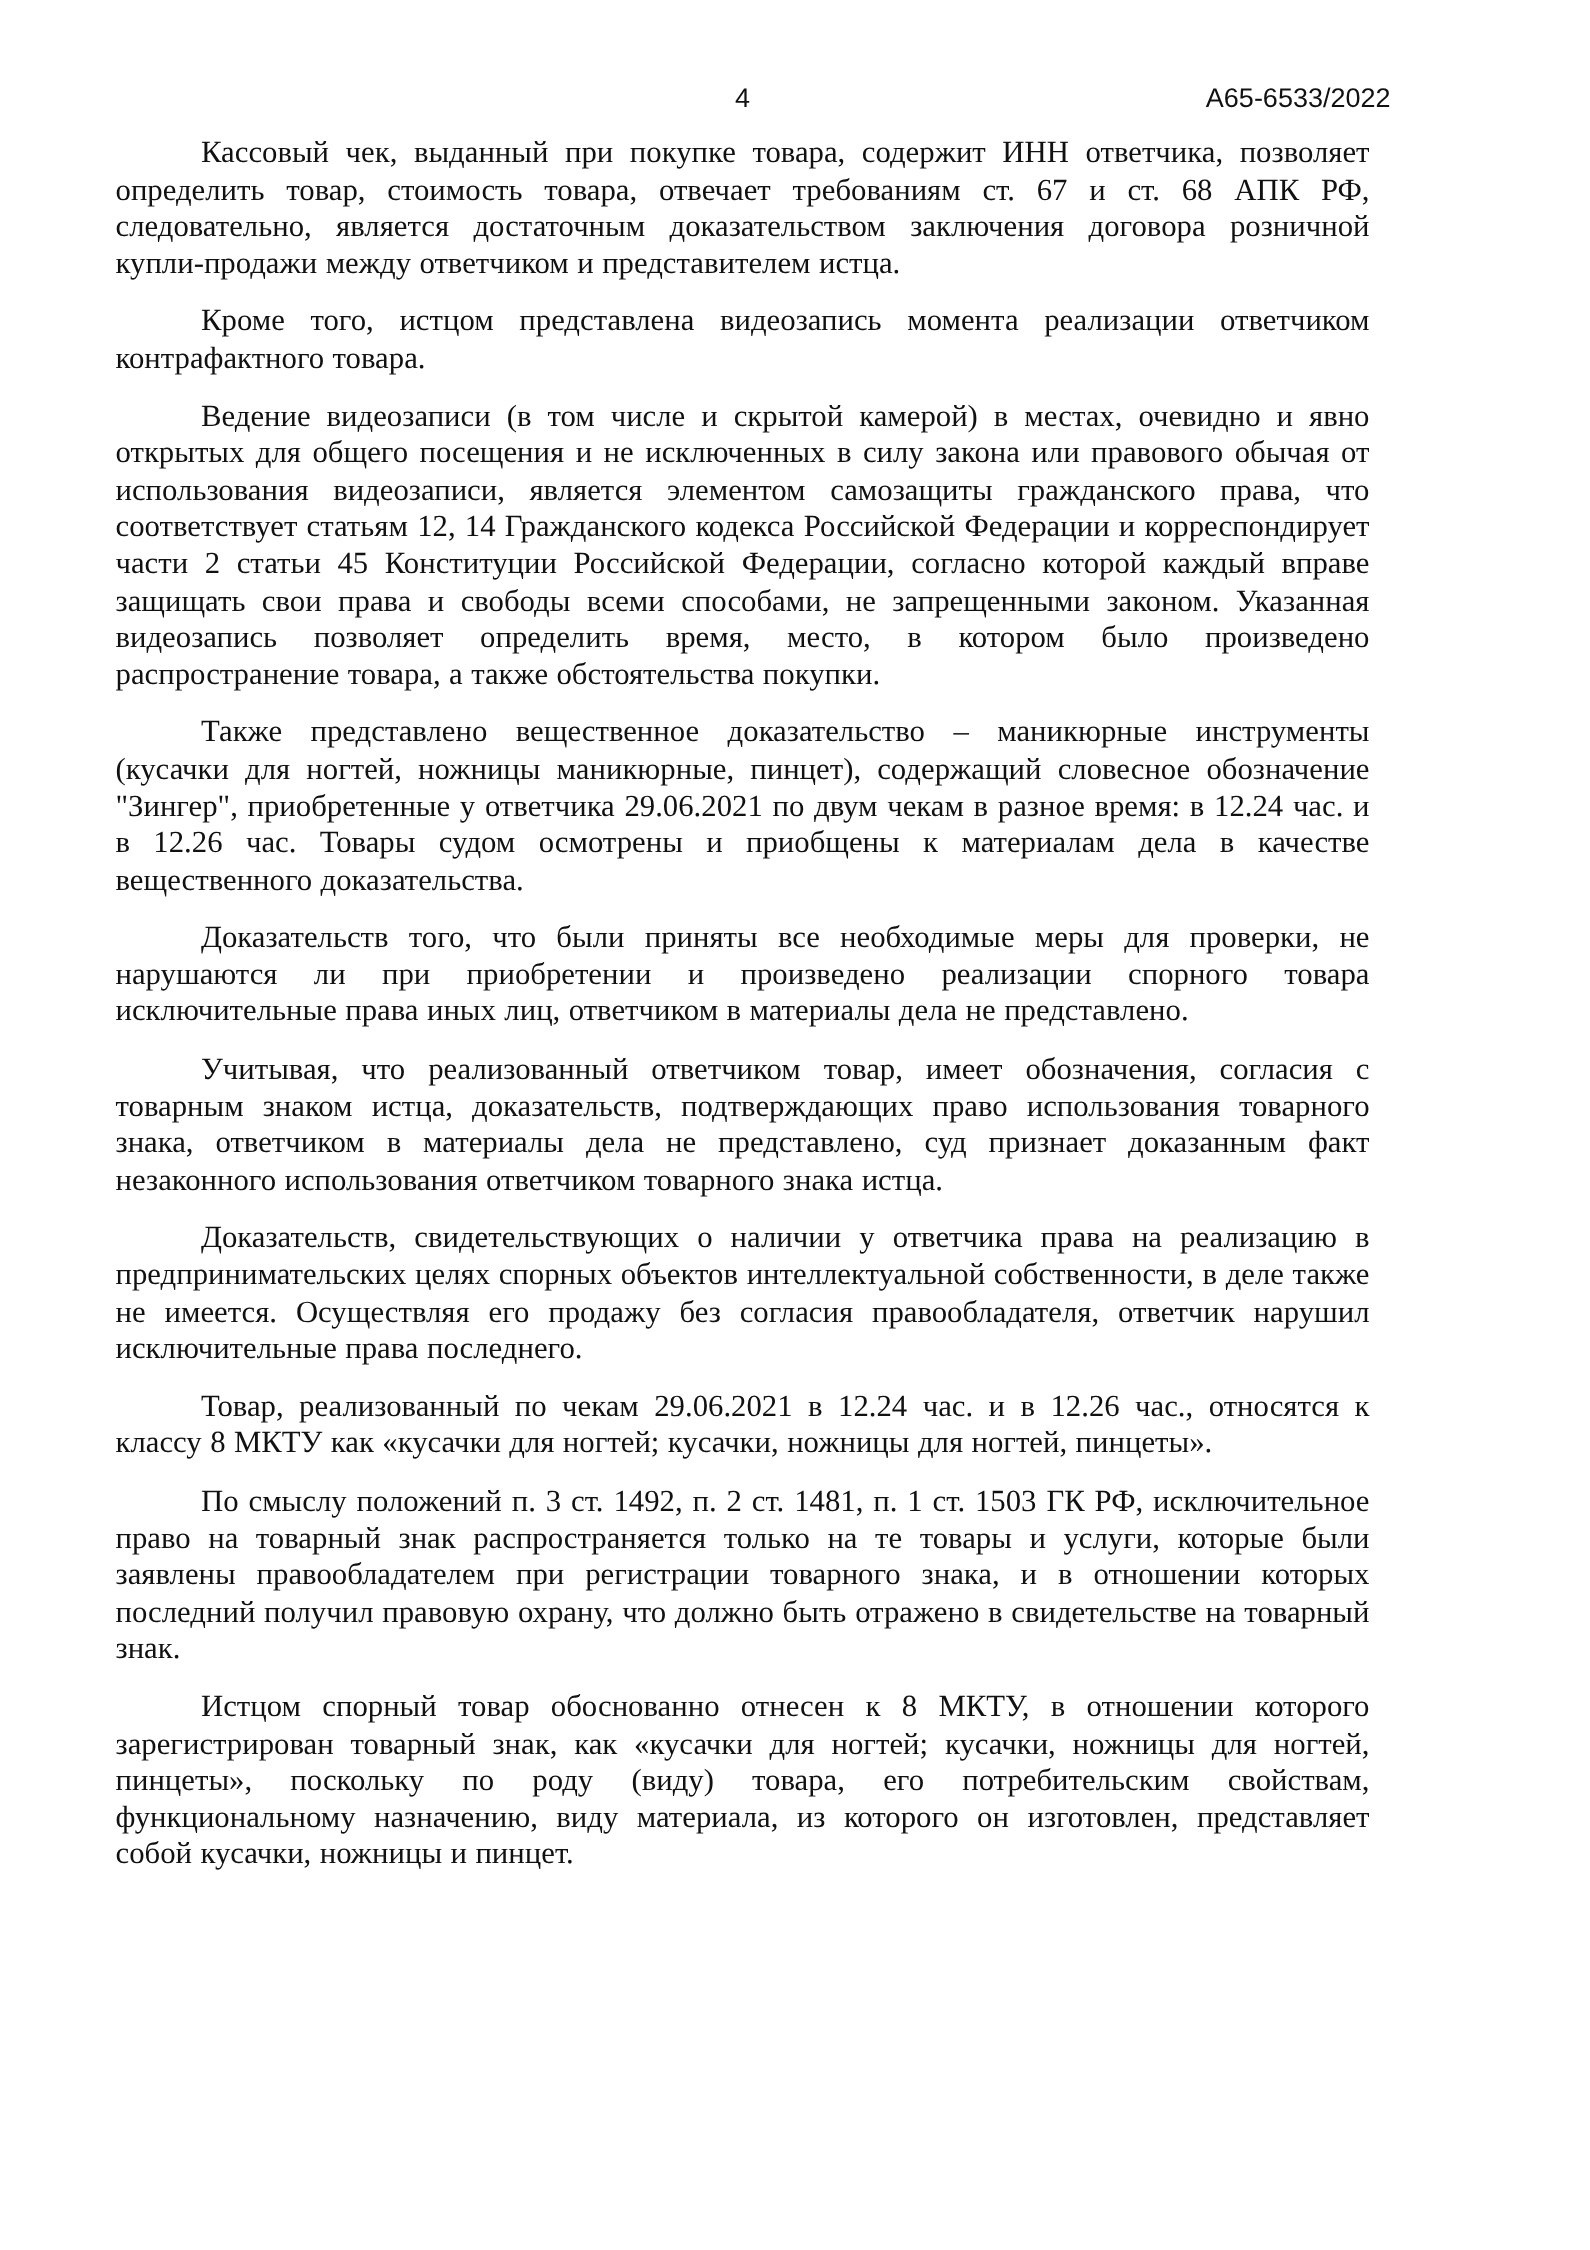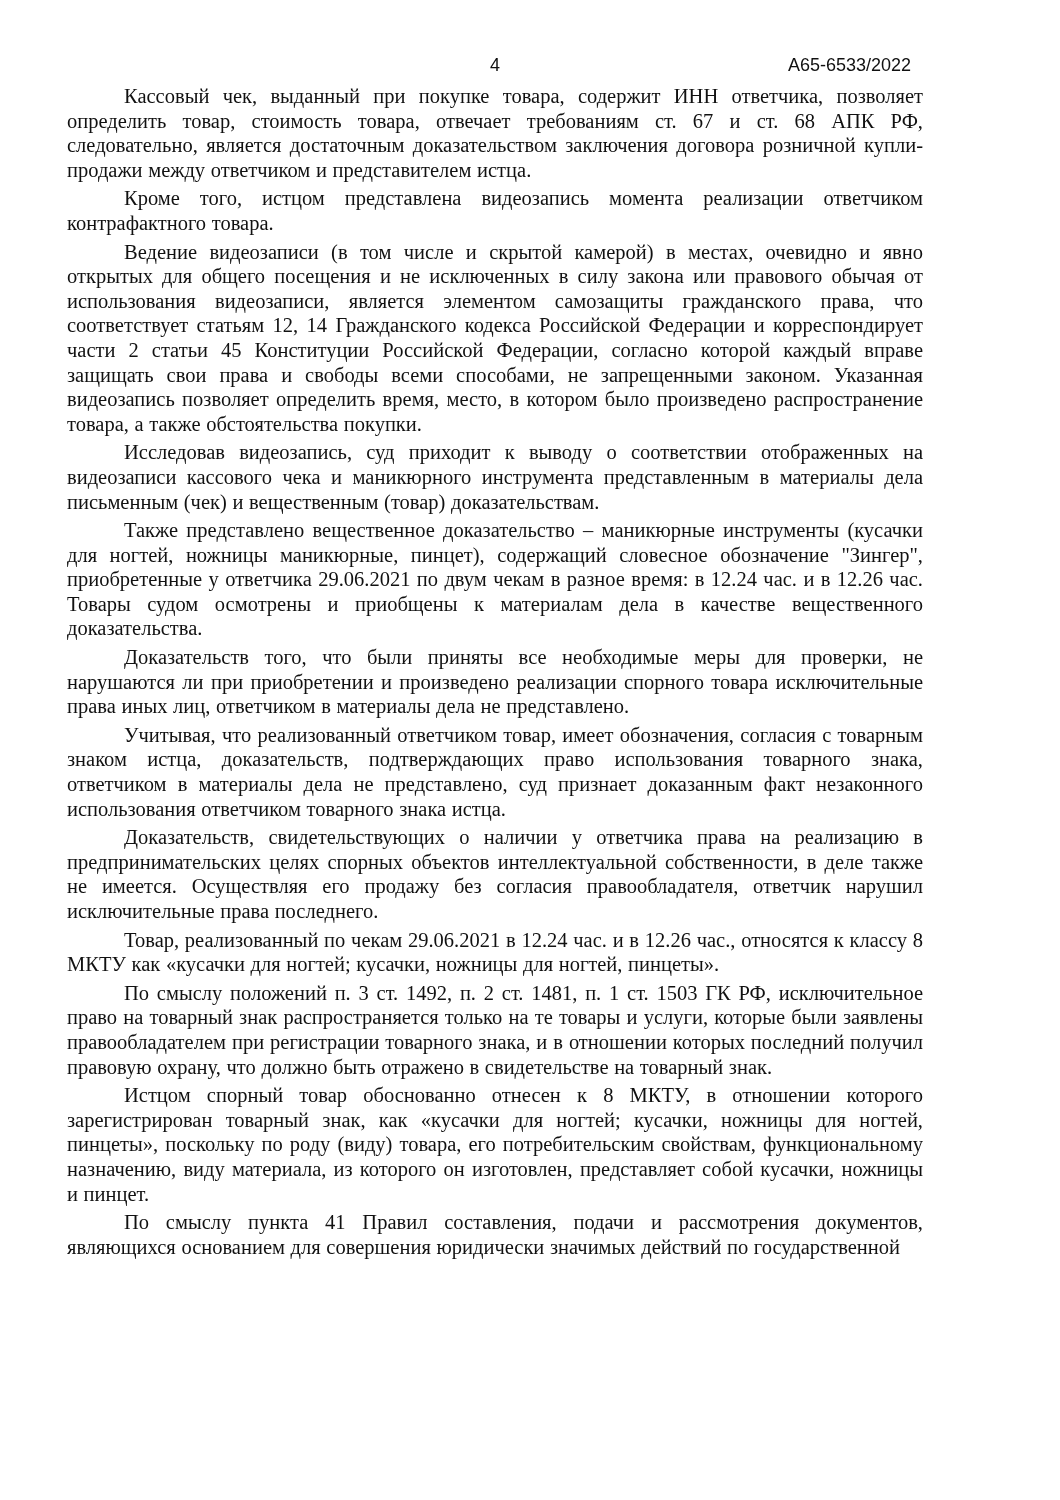--- a/index.html
+++ b/index.html
@@ -27,25 +27,25 @@
     line-height: 21px;
     color: #111111;
   }
   .page-header .page-number {
     position: absolute;
     left: 50%;
     transform: translateX(-50%);
   }
   .page-header .case-number {
     position: absolute;
-    right: 16px;
+    right: 0;
     top: 0;
   }
   .body-text p {
-    margin: 4px;
+    margin: 14px;
     padding: 0;
     text-indent: 57px;
     text-align: justify;
     font-family: "Liberation Serif", serif;
     font-size: 20.5px;
     line-height: 24.6px;
     color: #111111;
     word-spacing: 0.5px;
   }
 </style>
@@ -56,24 +56,22 @@
 
   <div class="page-header">
     <span class="page-number">4</span>
     <span class="case-number">А65-6533/2022</span>
   </div>
 
   <div class="body-text">
     <p>Кассовый чек, выданный при покупке товара, содержит ИНН ответчика, позволяет определить товар, стоимость товара, отвечает требованиям ст. 67 и ст. 68 АПК РФ, следовательно, является достаточным доказательством заключения договора розничной купли-продажи между ответчиком и представителем истца.</p>
     <p>Кроме того, истцом представлена видеозапись момента реализации ответчиком контрафактного товара.</p>
     <p>Ведение видеозаписи (в том числе и скрытой камерой) в местах, очевидно и явно открытых для общего посещения и не исключенных в силу закона или правового обычая от использования видеозаписи, является элементом самозащиты гражданского права, что соответствует статьям 12, 14 Гражданского кодекса Российской Федерации и корреспондирует части 2 статьи 45 Конституции Российской Федерации, согласно которой каждый вправе защищать свои права и свободы всеми способами, не запрещенными законом. Указанная видеозапись позволяет определить время, место, в котором было произведено распространение товара, а также обстоятельства покупки.</p>
-    <p>Исследовав видеозапись, суд приходит к выводу о соответствии отображенных на видеозаписи кассового чека и маникюрного инструмента представленным в материалы дела письменным (чек) и вещественным (товар) доказательствам.</p>
     <p>Также представлено вещественное доказательство – маникюрные инструменты (кусачки для ногтей, ножницы маникюрные, пинцет), содержащий словесное обозначение "Зингер", приобретенные у ответчика 29.06.2021 по двум чекам в разное время: в 12.24 час. и в 12.26 час. Товары судом осмотрены и приобщены к материалам дела в качестве вещественного доказательства.</p>
     <p>Доказательств того, что были приняты все необходимые меры для проверки, не нарушаются ли при приобретении и произведено реализации спорного товара исключительные права иных лиц, ответчиком в материалы дела не представлено.</p>
     <p>Учитывая, что реализованный ответчиком товар, имеет обозначения, согласия с товарным знаком истца, доказательств, подтверждающих право использования товарного знака, ответчиком в материалы дела не представлено, суд признает доказанным факт незаконного использования ответчиком товарного знака истца.</p>
     <p>Доказательств, свидетельствующих о наличии у ответчика права на реализацию в предпринимательских целях спорных объектов интеллектуальной собственности, в деле также не имеется. Осуществляя его продажу без согласия правообладателя, ответчик нарушил исключительные права последнего.</p>
     <p>Товар, реализованный по чекам 29.06.2021 в 12.24 час. и в 12.26 час., относятся к классу 8 МКТУ как «кусачки для ногтей; кусачки, ножницы для ногтей, пинцеты».</p>
     <p>По смыслу положений п. 3 ст. 1492, п. 2 ст. 1481, п. 1 ст. 1503 ГК РФ, исключительное право на товарный знак распространяется только на те товары и услуги, которые были заявлены правообладателем при регистрации товарного знака, и в отношении которых последний получил правовую охрану, что должно быть отражено в свидетельстве на товарный знак.</p>
     <p>Истцом спорный товар обоснованно отнесен к 8 МКТУ, в отношении которого зарегистрирован товарный знак, как «кусачки для ногтей; кусачки, ножницы для ногтей, пинцеты», поскольку по роду (виду) товара, его потребительским свойствам, функциональному назначению, виду материала, из которого он изготовлен, представляет собой кусачки, ножницы и пинцет.</p>
-    <p>По смыслу пункта 41 Правил составления, подачи и рассмотрения документов, являющихся основанием для совершения юридически значимых действий по государственной</p>
   </div>
 
 </div>
 
 </body></html>

